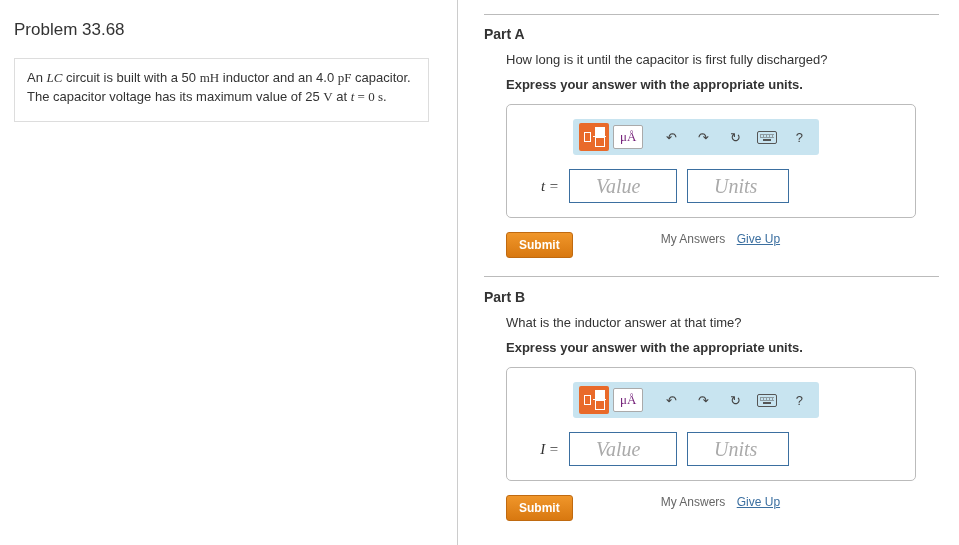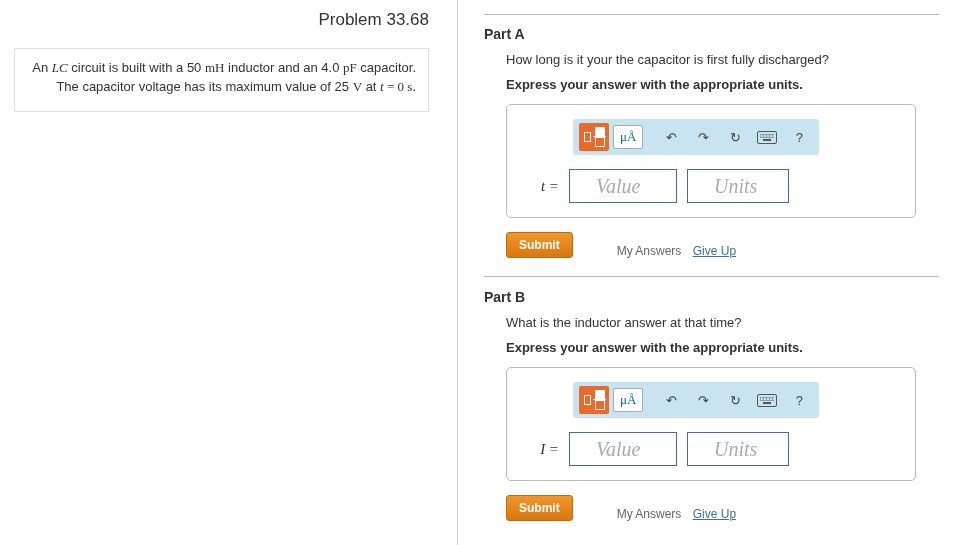--- a/index.html
+++ b/index.html
@@ -11,23 +11,22 @@
     width: 959px;
     height: 545px;
     overflow: hidden;
   }
   .container {
     display: flex;
     height: 100%;
   }
   .left-col {
     width: 458px;
-    padding: 10px 28px 10px 14px;
+    padding: 20px 28px 10px 14px;
     border-right: 1px solid #ccc;
-    text-align: right;
   }
   .right-col {
     flex: 1;
     padding: 10px 20px 10px 26px;
   }
   .problem-title {
     font-size: 17px;
     color: #333;
     margin-bottom: 18px;
     font-weight: normal;
@@ -120,21 +119,21 @@
     width:7px; height:10px;
     border:1px solid #fff;
   }
   .units-btn {
     background: #fff;
     border: 1px solid #aaa;
     font-family: Georgia, serif;
     font-size: 13px;
     padding: 3px 6px;
     border-radius: 2px;
-    color: #0369a1;
+    color: #701a75;
     cursor: pointer;
   }
   .spacer { width: 6px; }
   .answer-row {
     display: flex;
     align-items: center;
     gap: 10px;
     margin-left: 6px;
   }
   .var-label {
@@ -154,23 +153,23 @@
     color: #aaa;
     padding: 0 26px;
     display: flex;
     align-items: center;
     background: #fff;
   }
   .value-box { width: 108px; }
   .units-box { width: 102px; }
   .below-row {
     display: flex;
-    align-items: flex-end;
+    align-items: flex-start;
     margin: 14px 0 0 22px;
-    gap: 44px;
+    gap: 88px;
   }
   .submit-btn {
     background: #e78a1e;
     background: linear-gradient(#f0962a, #d87810);
     color: #fff;
     border: 1px solid #c06a10;
     border-radius: 3px;
     font-size: 12px;
     font-weight: bold;
     padding: 5px 12px;
@@ -223,21 +222,21 @@
   <div class="left-col">
     <h2 class="problem-title">Problem 33.68</h2>
     <div class="problem-box">An <span class="ser"><i>LC</i></span> circuit is built with a 50 <span class="ser">mH</span> inductor and an 4.0 <span class="ser">pF</span> capacitor. The capacitor voltage has its maximum value of 25 <span class="ser">V</span> at <span class="ser"><i>t</i> = 0 s</span>.</div>
   </div>
 
   <div class="right-col">
     <hr class="hr-top">
 
     <div>
       <div class="part-label">Part A</div>
-      <div class="question-text">How long is it your the capacitor is first fully discharged?</div>
+      <div class="question-text">How long is it until the capacitor is first fully discharged?</div>
       <div class="instruction">Express your answer with the appropriate units.</div>
 
       <div class="answer-box">
         <div class="toolbar">
           <div class="tool-btn fraction-btn">
               <span class="frac-mid"></span>
               <span class="frac-left"></span>
             </div>
           <div class="units-btn">μÅ</div>
           <span class="spacer"></span>

